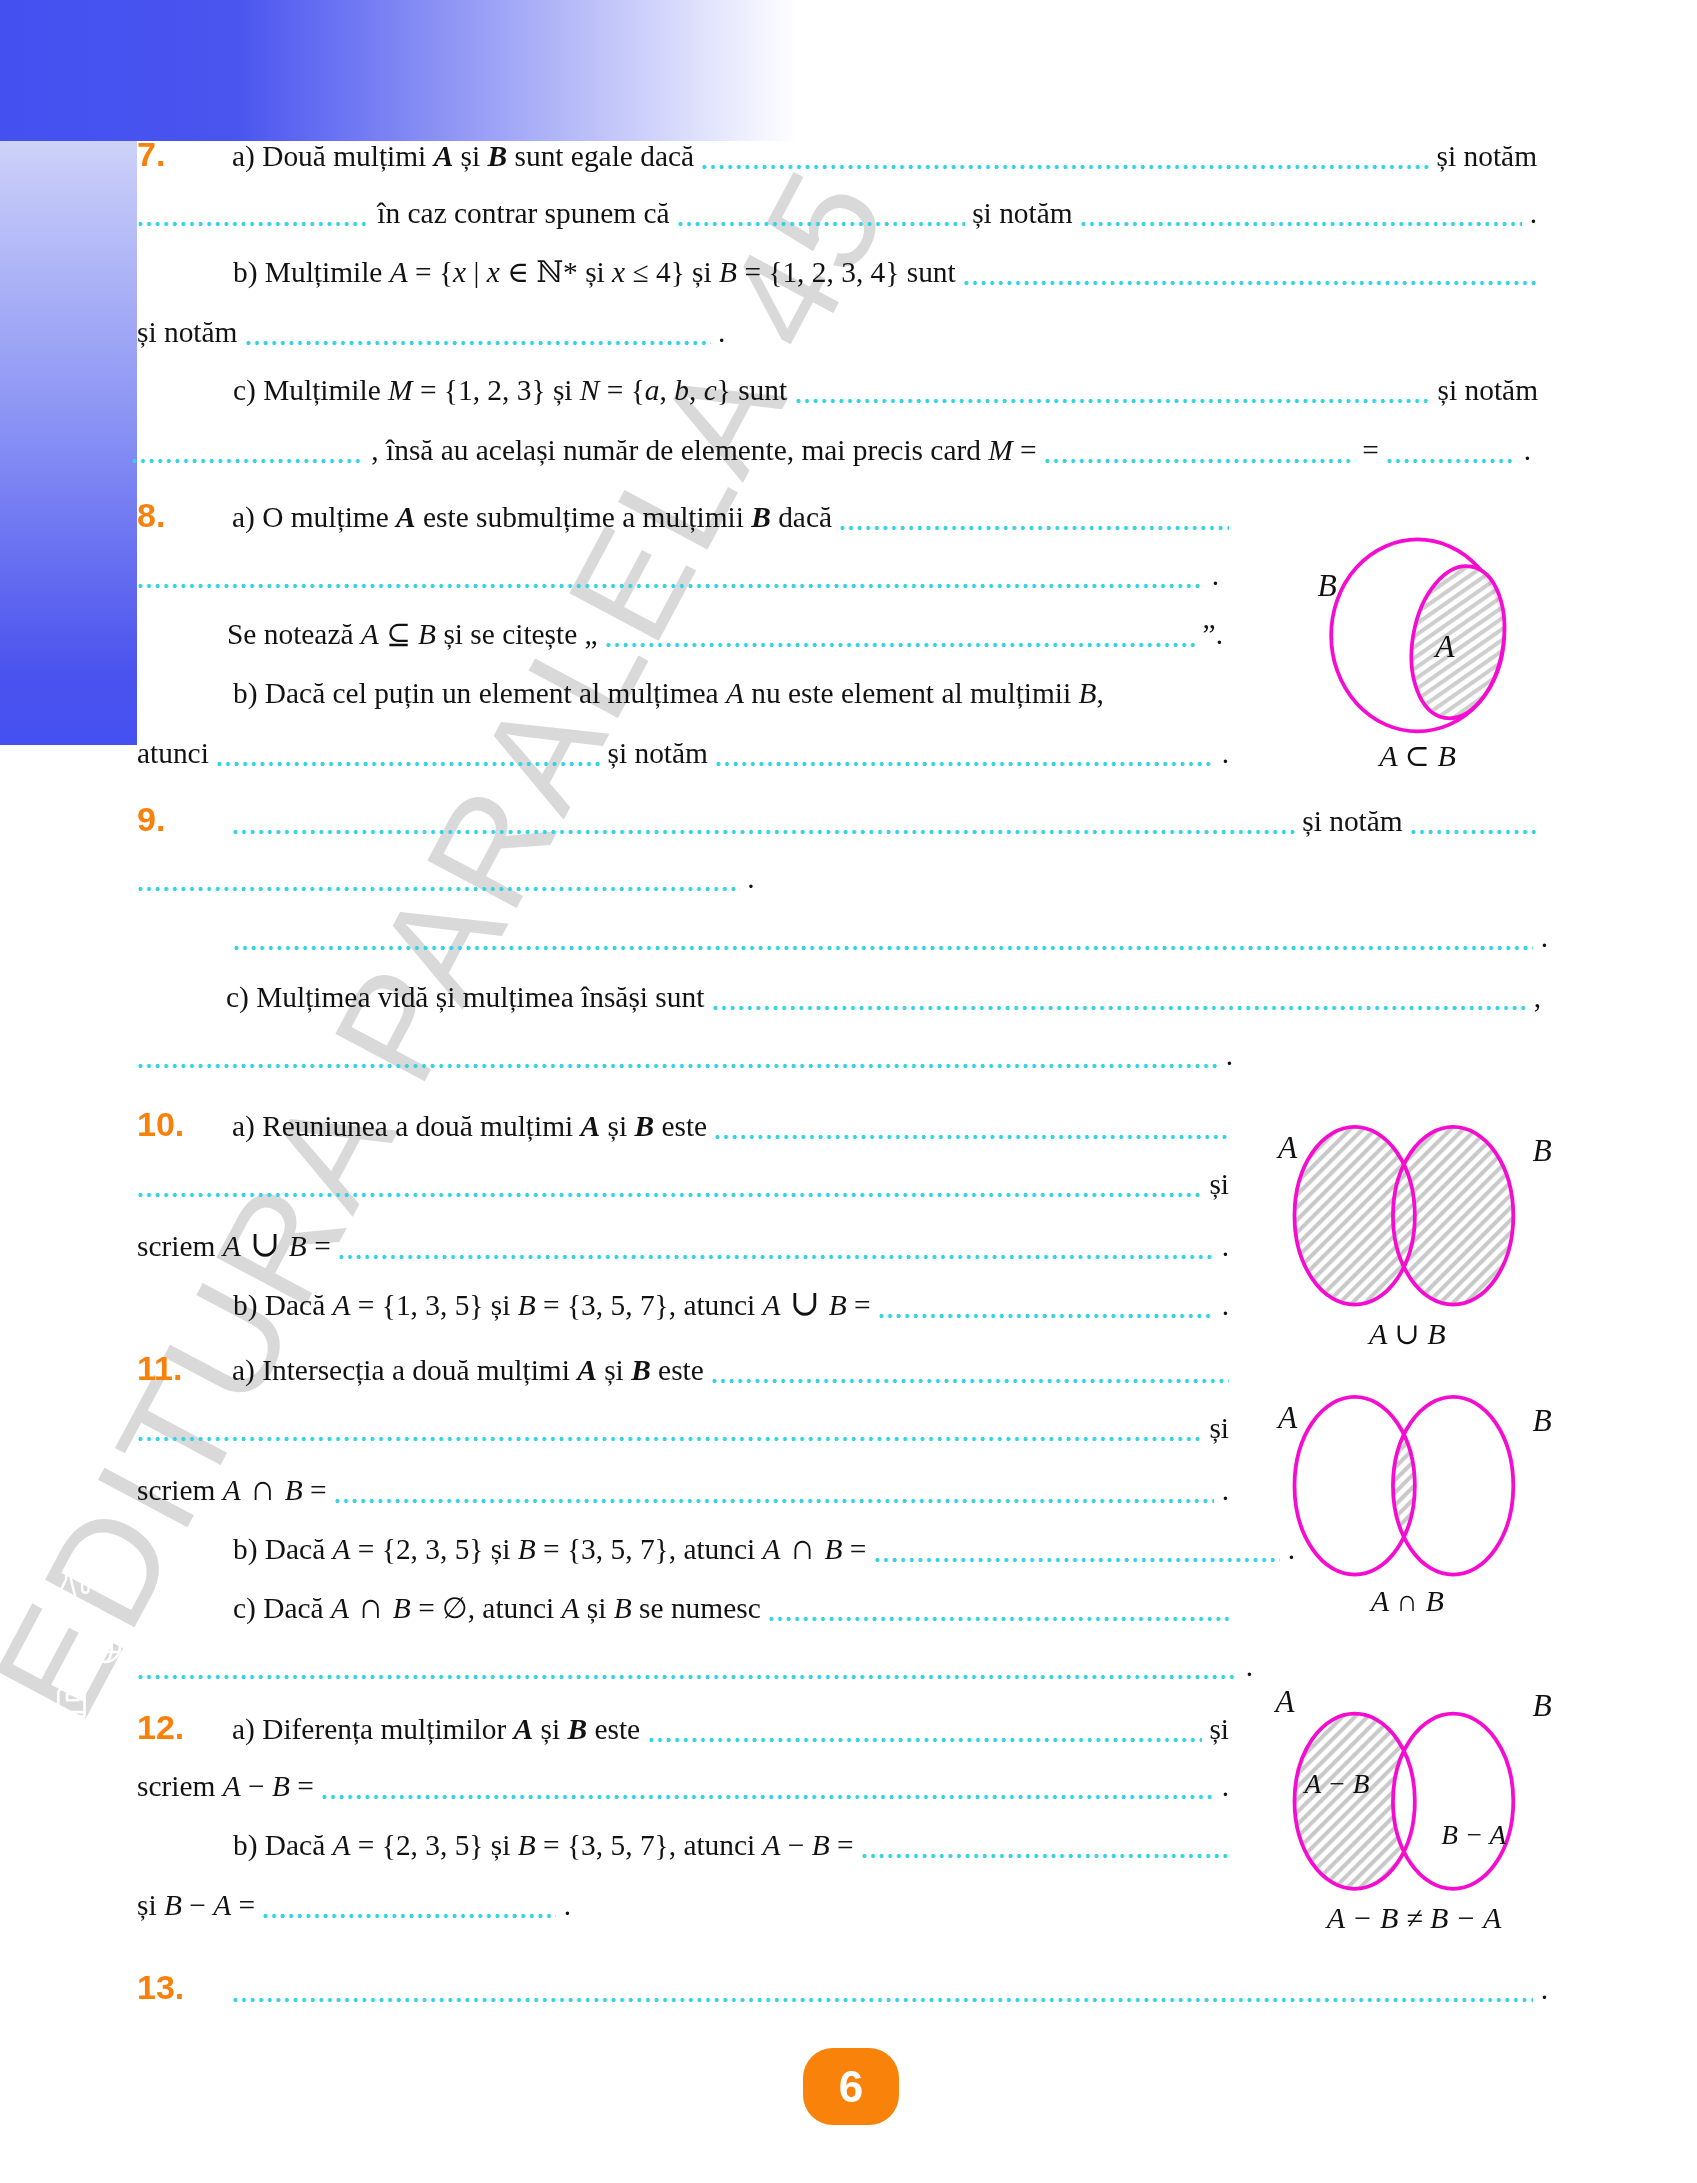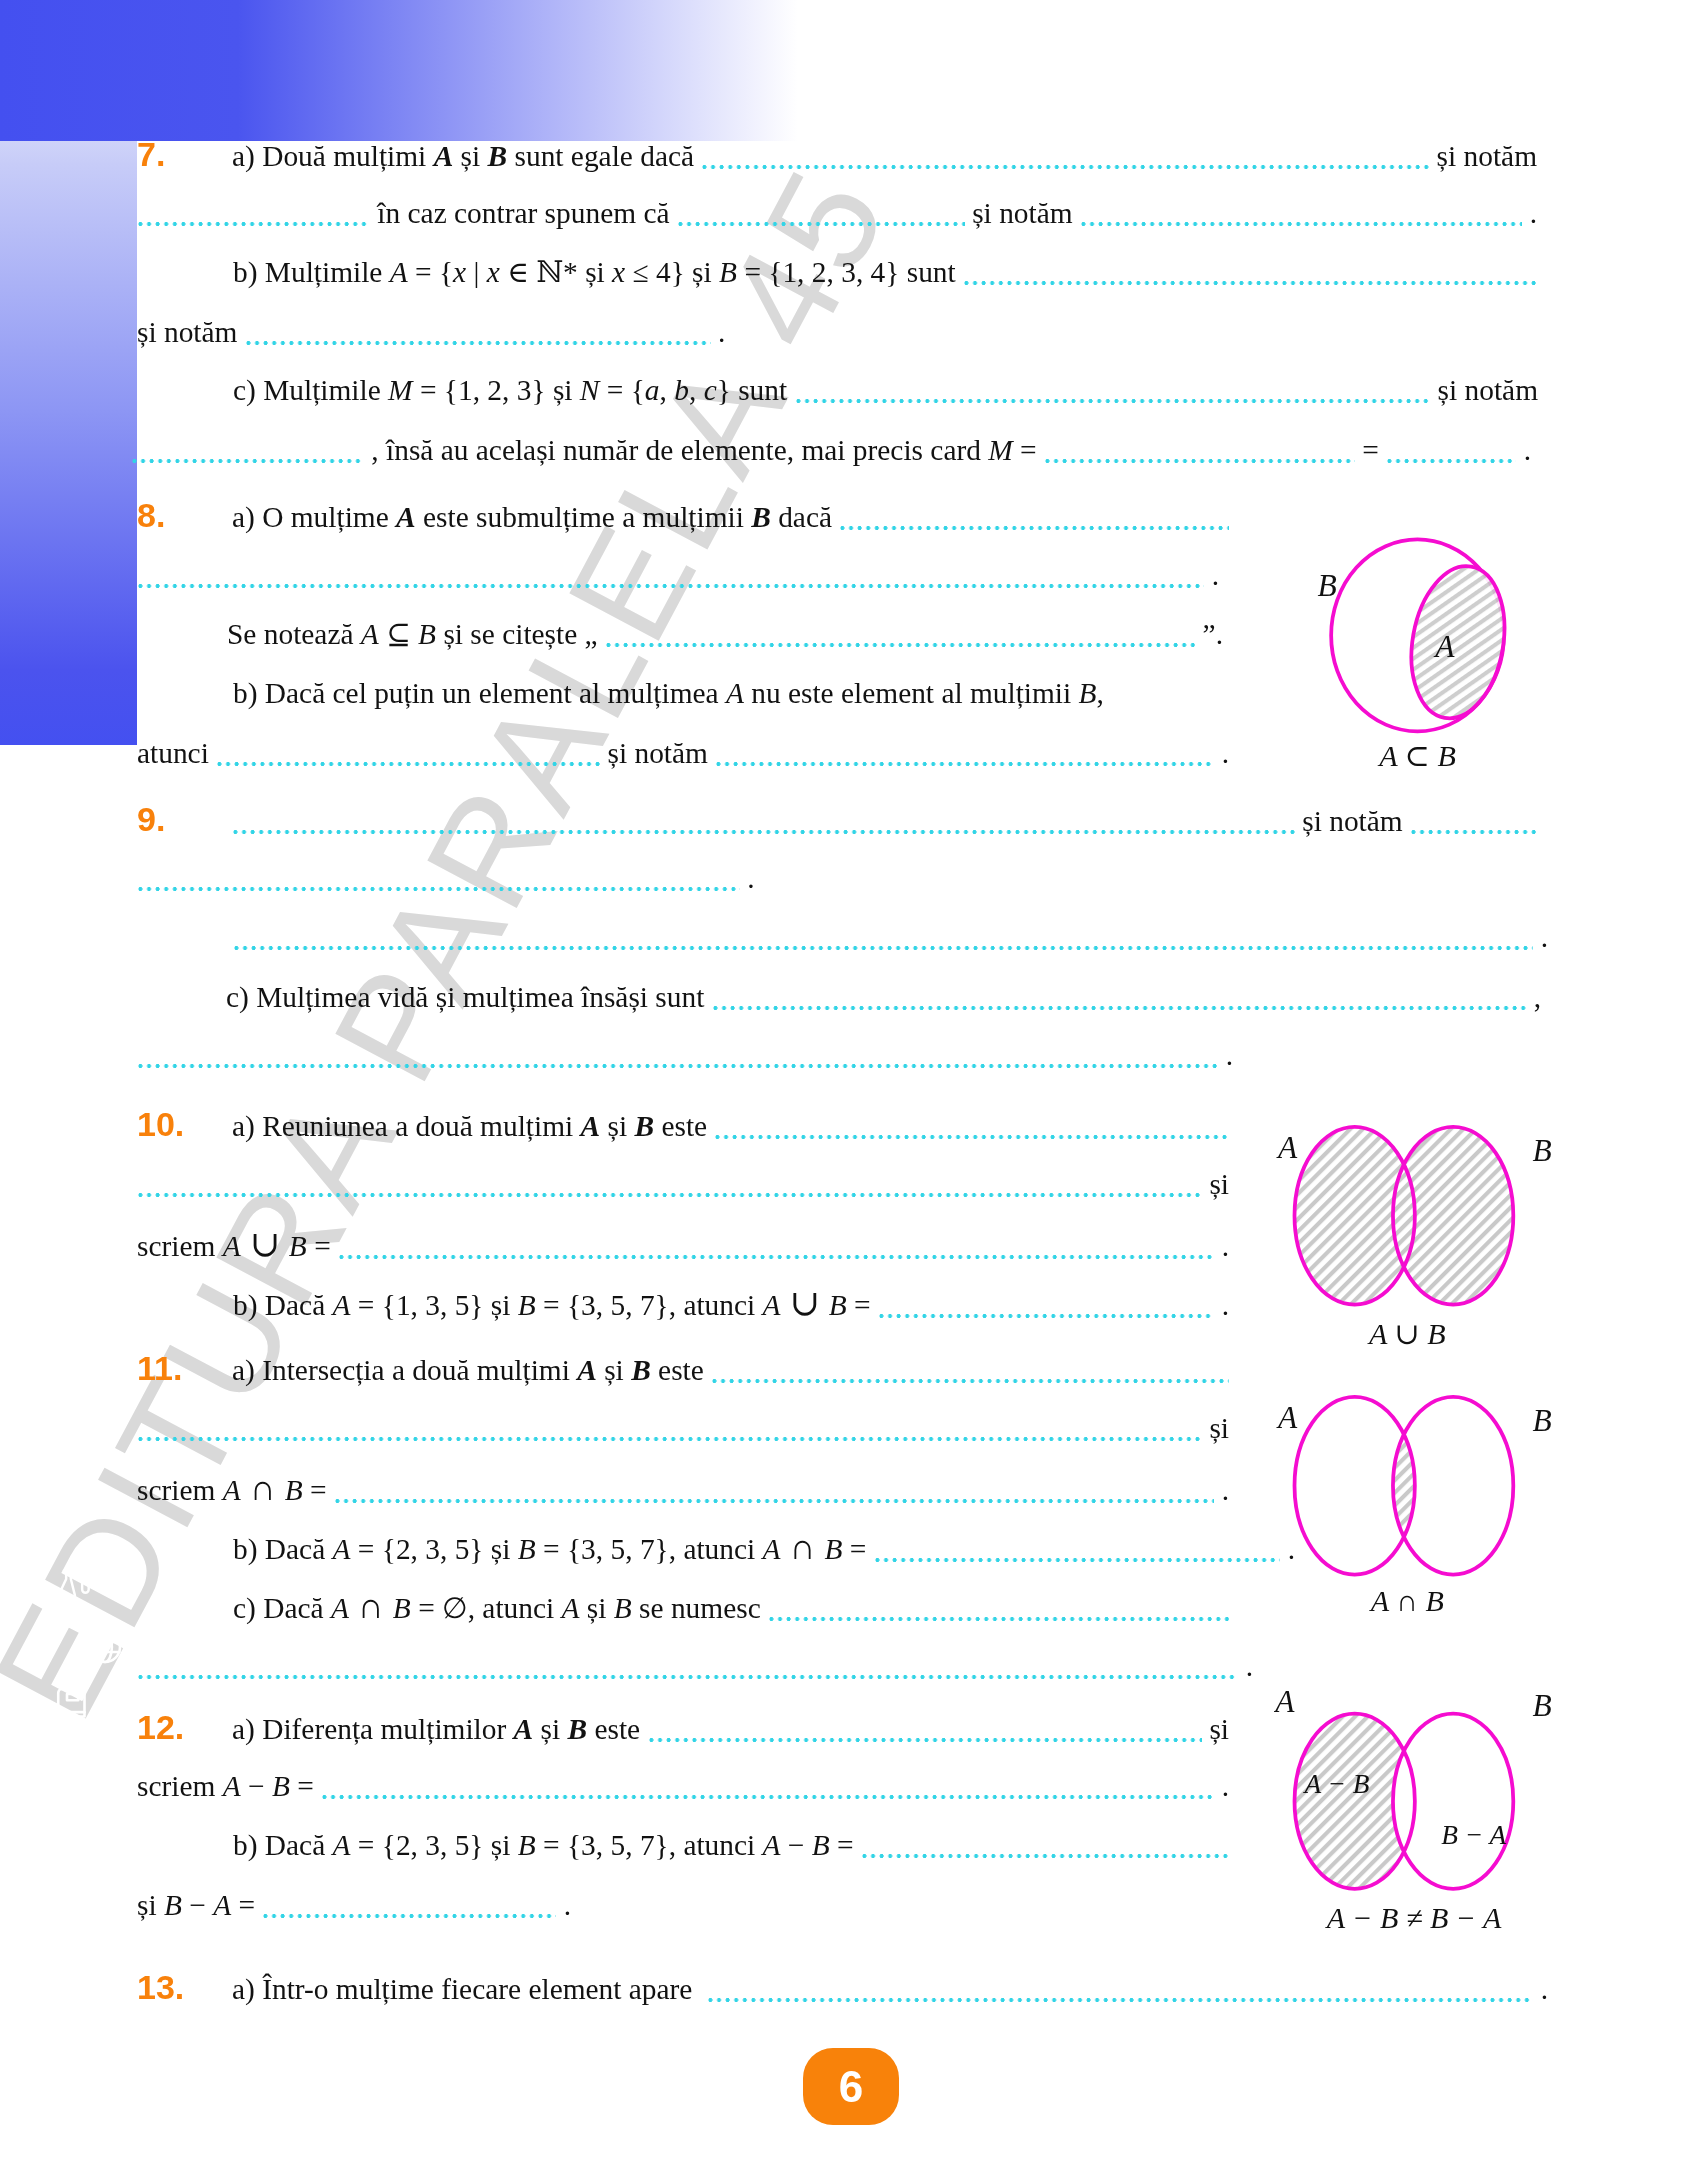--- a/index.html
+++ b/index.html
@@ -74,21 +74,21 @@
 <div class="line" style="left:137px;top:1348px;width:1092px"><span class="num">11.</span><span class="t">a) </span><span class="b">Intersecția a două mulțimi </span><span class="bi">A</span><span class="b"> și </span><span class="bi">B</span><span class="t"> este </span><span class="dots fill"></span></div>
 <div class="line" style="left:137px;top:1408px;width:1092px"><span class="dots fill"></span><span class="t"> și</span></div>
 <div class="line" style="left:137px;top:1468px;width:1092px"><span class="t">scriem </span><span class="i">A</span><span class="op"> ∩ </span><span class="i">B</span><span class="t"> = </span><span class="dots fill"></span><span class="t"> .</span></div>
 <div class="line" style="left:233px;top:1527px;width:1062px"><span class="t">b) Dacă </span><span class="i">A</span><span class="t"> = {2, 3, 5} și </span><span class="i">B</span><span class="t"> = {3, 5, 7}, atunci </span><span class="i">A</span><span class="op"> ∩ </span><span class="i">B</span><span class="t"> = </span><span class="dots fill"></span><span class="t"> .</span></div>
 <div class="line" style="left:233px;top:1586px;width:996px"><span class="t">c) Dacă </span><span class="i">A</span><span class="op"> ∩ </span><span class="i">B</span><span class="t"> = ∅, atunci </span><span class="i">A</span><span class="t"> și </span><span class="i">B</span><span class="t"> se numesc </span><span class="dots fill"></span></div>
 <div class="line" style="left:137px;top:1646px;width:1116px"><span class="dots fill"></span><span class="t"> .</span></div>
 <div class="line" style="left:137px;top:1707px;width:1092px"><span class="num">12.</span><span class="t">a) </span><span class="b">Diferența mulțimilor </span><span class="bi">A</span><span class="b"> și </span><span class="bi">B</span><span class="t"> este </span><span class="dots fill"></span><span class="t"> și</span></div>
 <div class="line" style="left:137px;top:1766px;width:1092px"><span class="t">scriem </span><span class="i">A</span><span class="t"> − </span><span class="i">B</span><span class="t"> = </span><span class="dots fill"></span><span class="t"> .</span></div>
 <div class="line" style="left:233px;top:1825px;width:996px"><span class="t">b) Dacă </span><span class="i">A</span><span class="t"> = {2, 3, 5} și </span><span class="i">B</span><span class="t"> = {3, 5, 7}, atunci </span><span class="i">A</span><span class="t"> − </span><span class="i">B</span><span class="t"> = </span><span class="dots fill"></span></div>
 <div class="line" style="left:137px;top:1885px"><span class="t">și </span><span class="i">B</span><span class="t"> − </span><span class="i">A</span><span class="t"> = </span><span class="dots" style="width: 294px;"></span><span class="t"> .</span></div>
-<div class="line" style="left:137px;top:1967px;width:1411px"><span class="num">13.</span><span class="t">a) Într-o mulțime fiecare element apare  </span><span class="dots fill"></span><span class="t"> .</span></div>
+<div class="line" style="left:137px;top:1967px;width:1411px"><span class="num">13.</span><span class="dots fill"></span><span class="t"> .</span></div>
 
 <div class="diagram" style="left:1301px;top:527px;width:233px;height:247px">
   <svg viewBox="0 0 340 360" width="233" height="247">
     <ellipse cx="170" cy="158" rx="126" ry="140" fill="none" stroke="#f50cd0" stroke-width="5.5"></ellipse>
     <ellipse cx="229" cy="168" rx="66" ry="112" transform="rotate(10 229 168)" fill="url(#hatch)" fill-opacity="0.9" stroke="#f50cd0" stroke-width="5.5"></ellipse>
     <text class="dlabel" x="24" y="100">B</text>
     <text class="dlabel" x="210" y="190" text-anchor="middle">A</text>
     <text class="dcaption" x="170" y="348" text-anchor="middle">A ⊂ B</text>
   </svg>
 </div>

